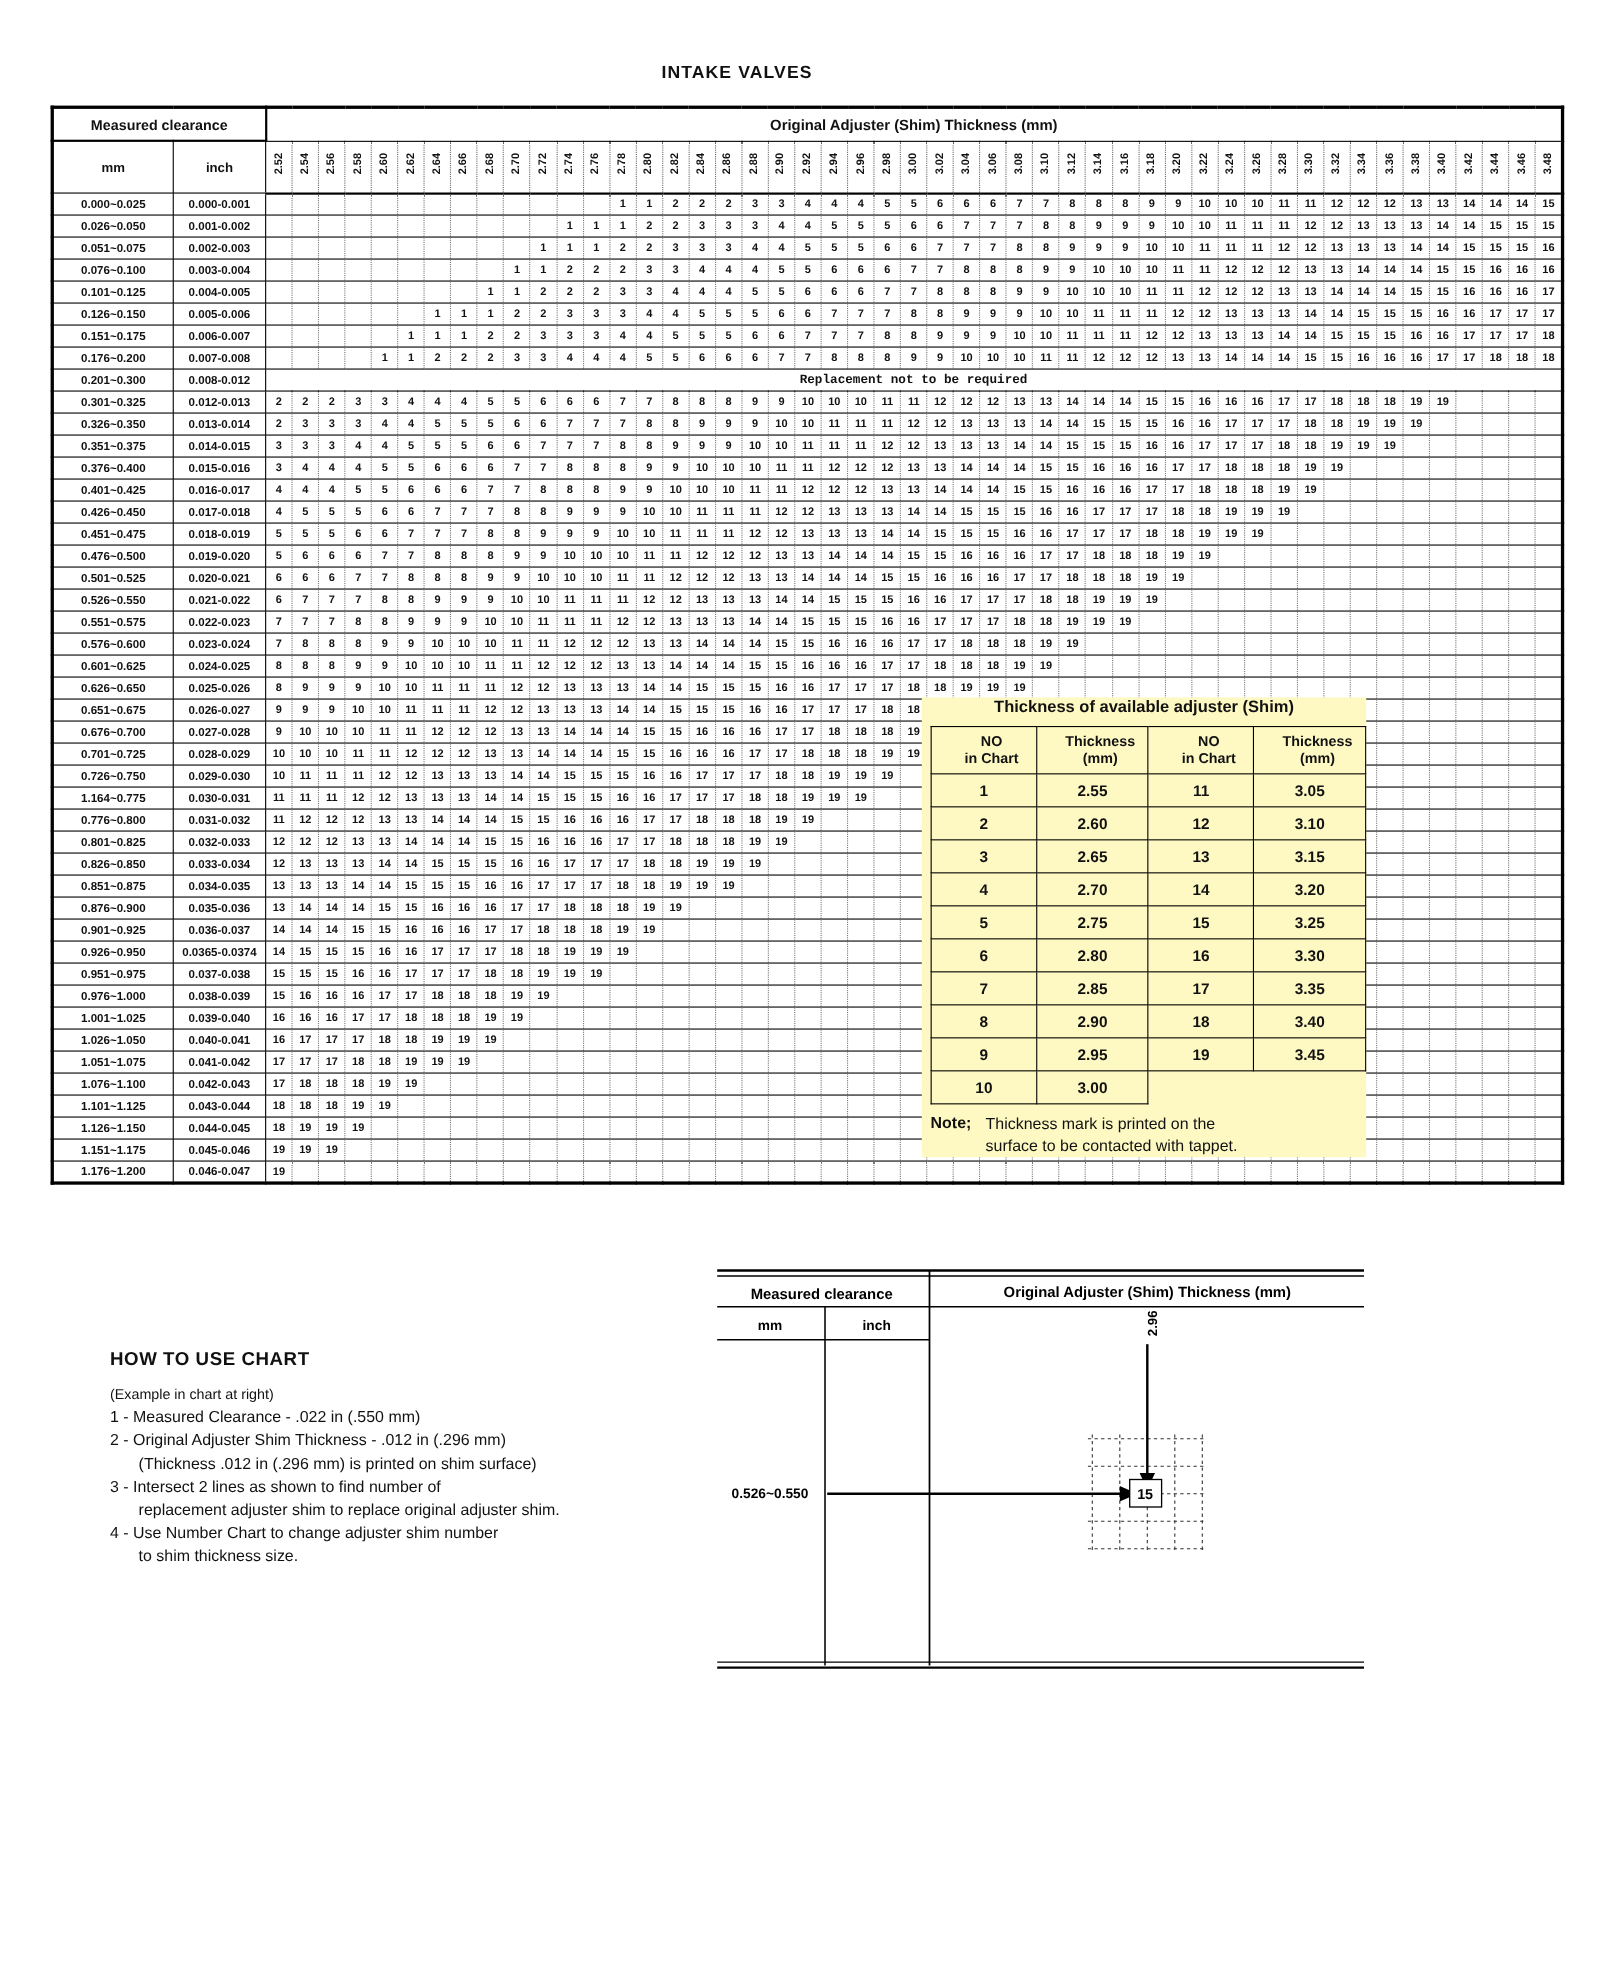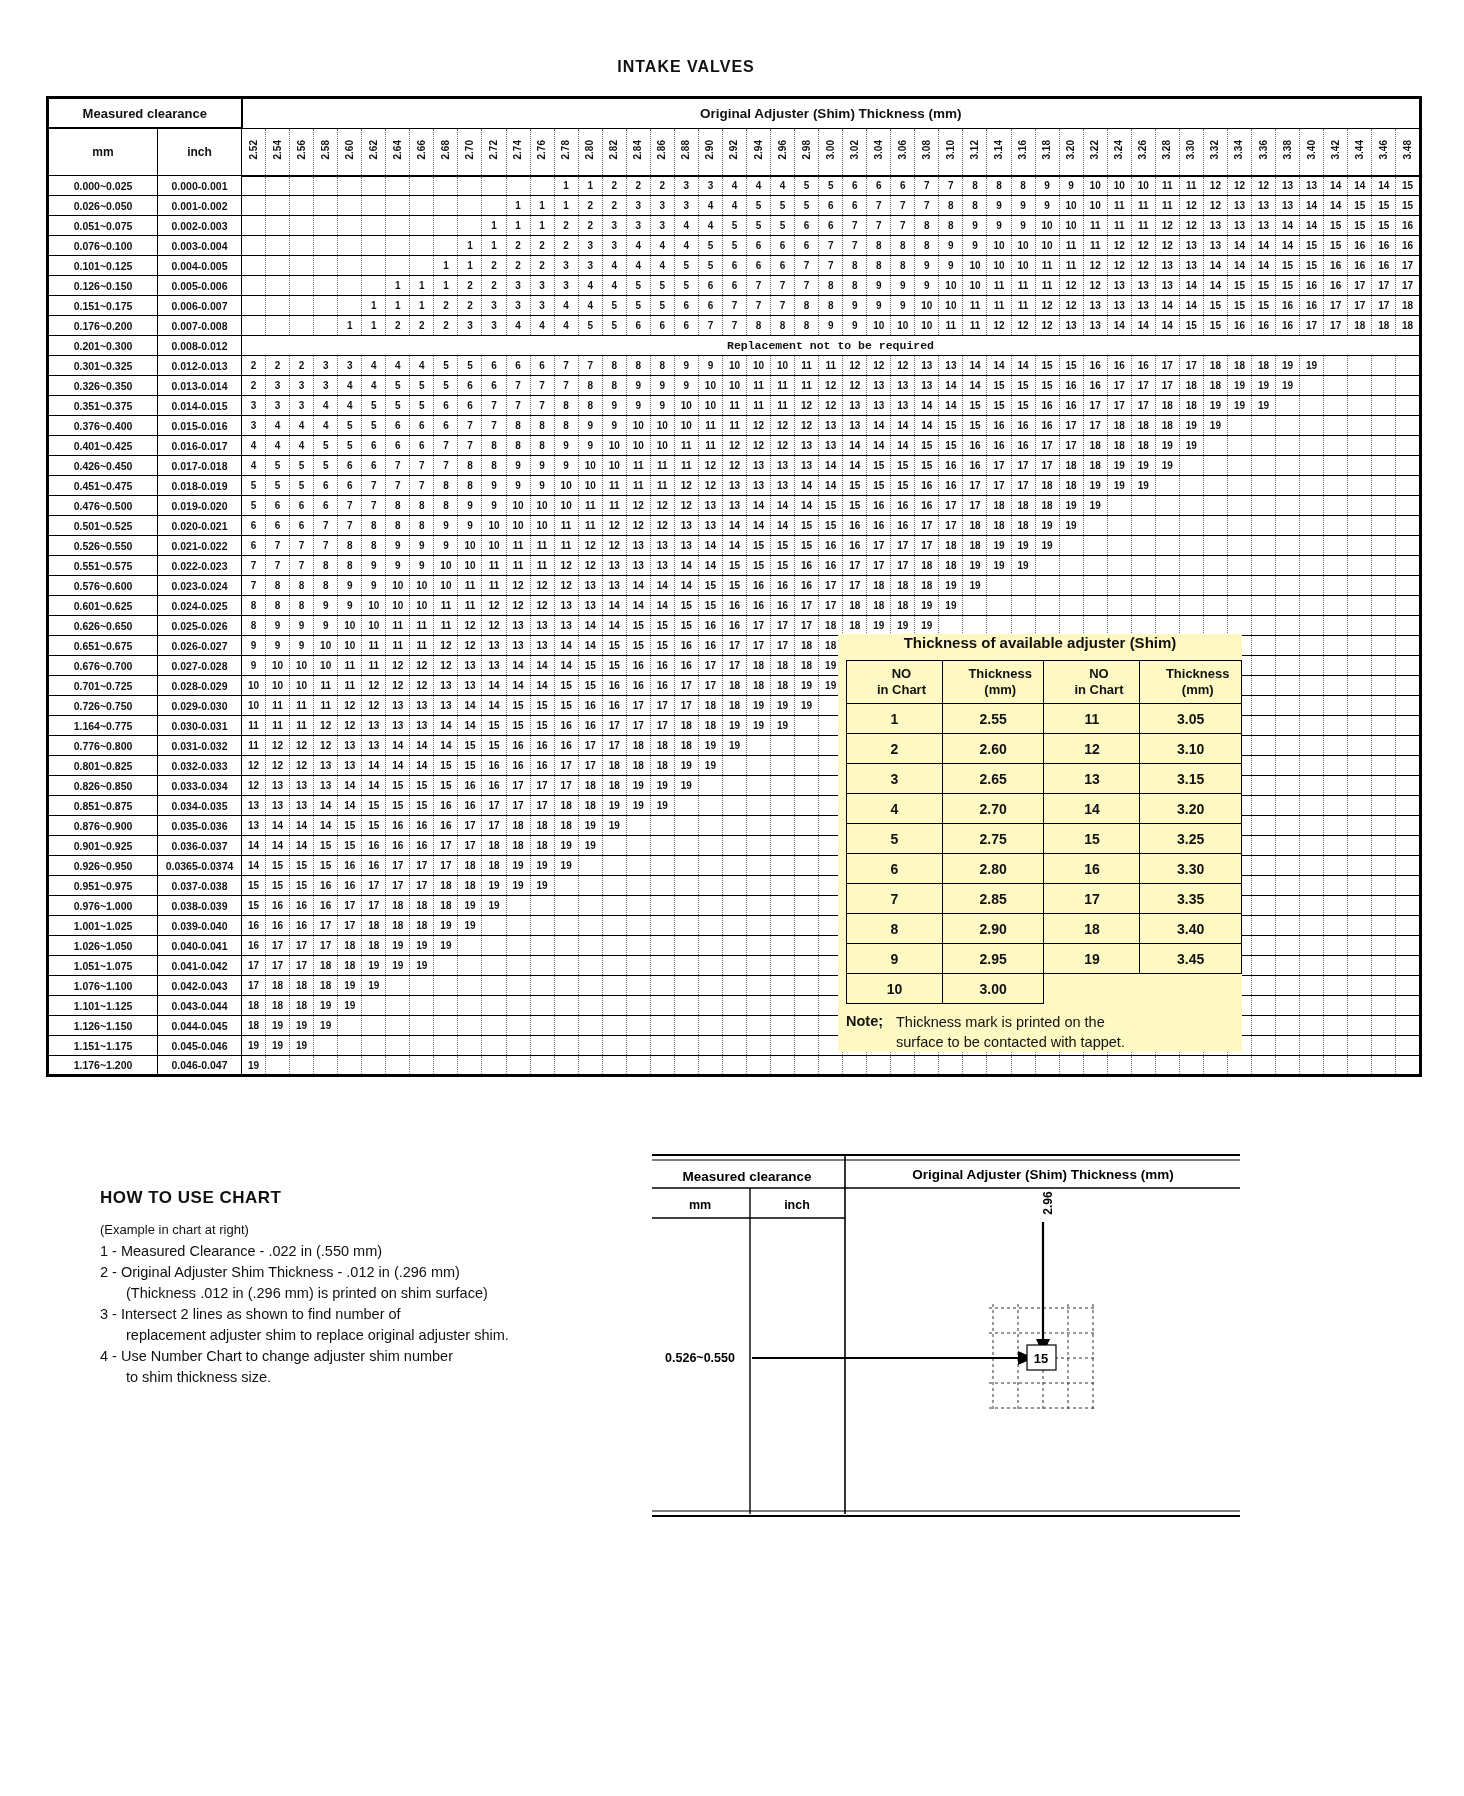--- a/index.html
+++ b/index.html
@@ -3,21 +3,21 @@
 <meta charset="utf-8">
 <style>
   html,body{margin:0;padding:0;}
   body{
     width:1464px;height:1796px;position:relative;background:#ffffff;
     font-family:"Liberation Sans",sans-serif;color:#111;
   }
   
   #page-title{
     position:absolute;top:58px;left:0;width:1340px;text-align:center;
-    font-size:16px;font-weight:bold;letter-spacing:1px;padding-left:16px;
+    font-size:16px;font-weight:bold;letter-spacing:1px;
   }
   
   #shim-table{
     position:absolute;left:46px;top:96px;width:1376px;
     border-collapse:collapse;table-layout:fixed;
     border:3px solid #000;
   }
   #shim-table th,#shim-table td{
     padding:0;margin:0;text-align:center;vertical-align:middle;
     font-weight:bold;overflow:hidden;white-space:nowrap;
@@ -43,21 +43,21 @@
   #inset-table th,#inset-table td{
     border:1.5px solid #000;text-align:center;padding:0;
   }
   #inset-table th{width:92px;height:42px;font-size:13px;font-weight:bold;line-height:1.25;padding-left:14px;}
   #inset-table td{height:29px;font-size:14px;font-weight:bold;}
   #inset-table td.empty{border:none;}
   #inset-note{margin:9px 0 0 8px;font-size:14.5px;display:flex;}
   #inset-note .note-label{font-weight:bold;width:50px;flex:0 0 50px;}
   #inset-note .note-body{line-height:1.35;}
   
-  #howto{position:absolute;left:100px;top:1188px;width:580px;}
+  #howto{position:absolute;left:100px;top:1226px;width:580px;}
   #howto-heading{font-size:17px;font-weight:bold;letter-spacing:.5px;margin:0 0 14px 0;}
   #howto-sub{font-size:13px;margin:0 0 4px 0;}
   .howto-line{font-size:14.5px;line-height:1.45;}
   .howto-line.indent{padding-left:26px;}
   
   #example{position:absolute;left:650px;top:1146px;width:592px;height:392px;}
   #example svg{display:block;}
   .ex-bold{font-family:"Liberation Sans",sans-serif;font-weight:bold;}
 </style>
 </head>

